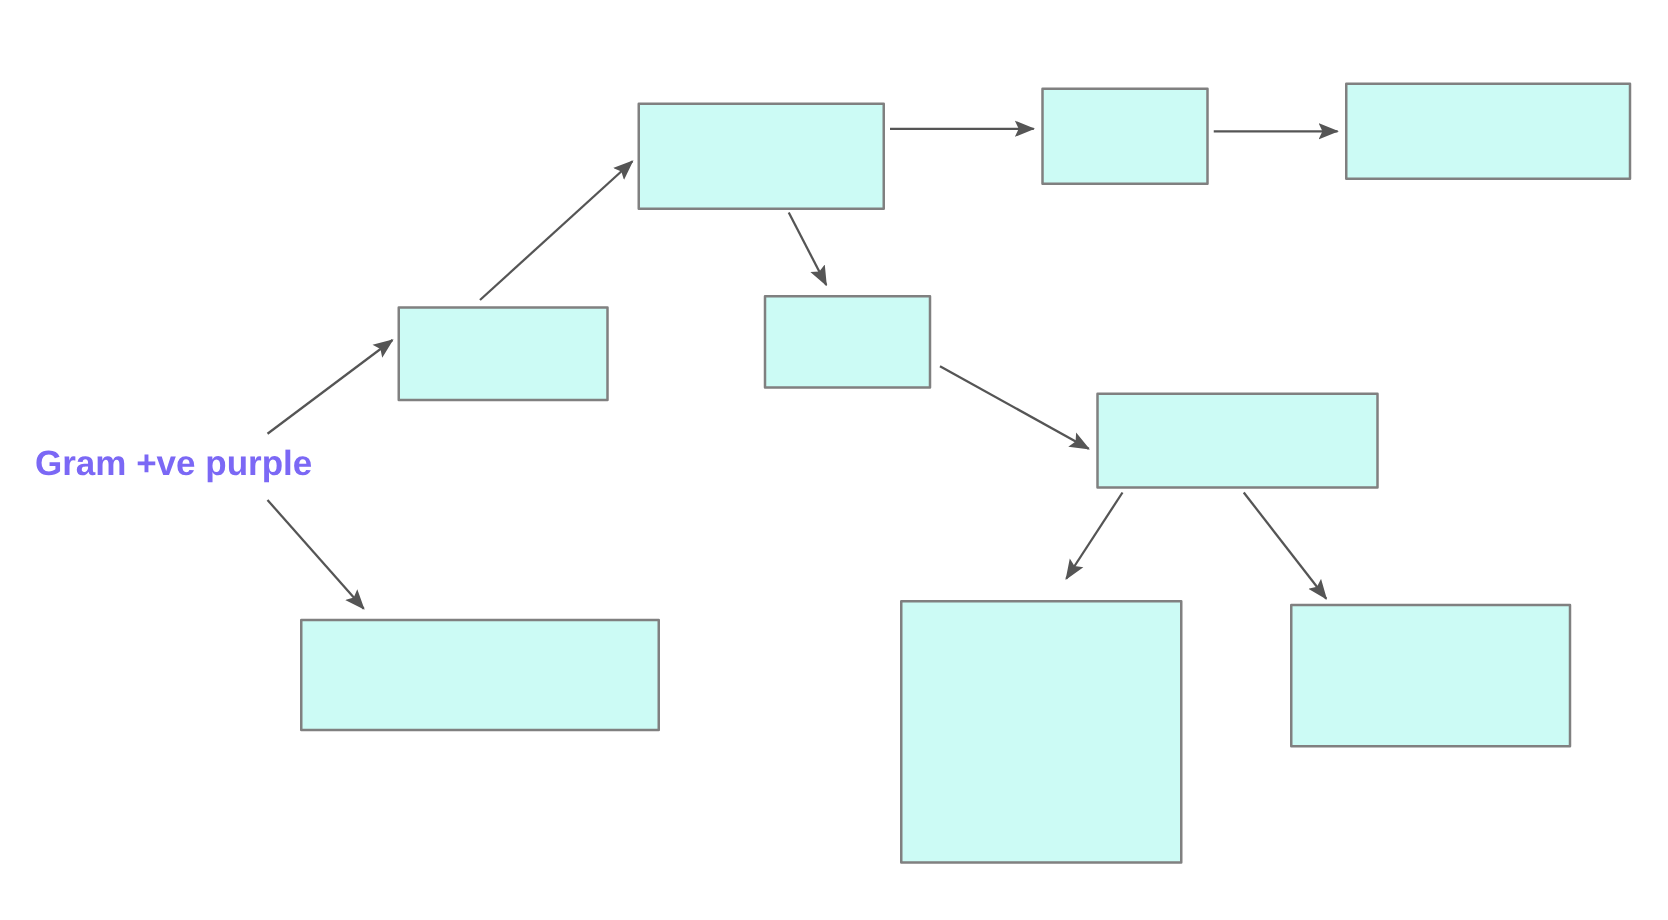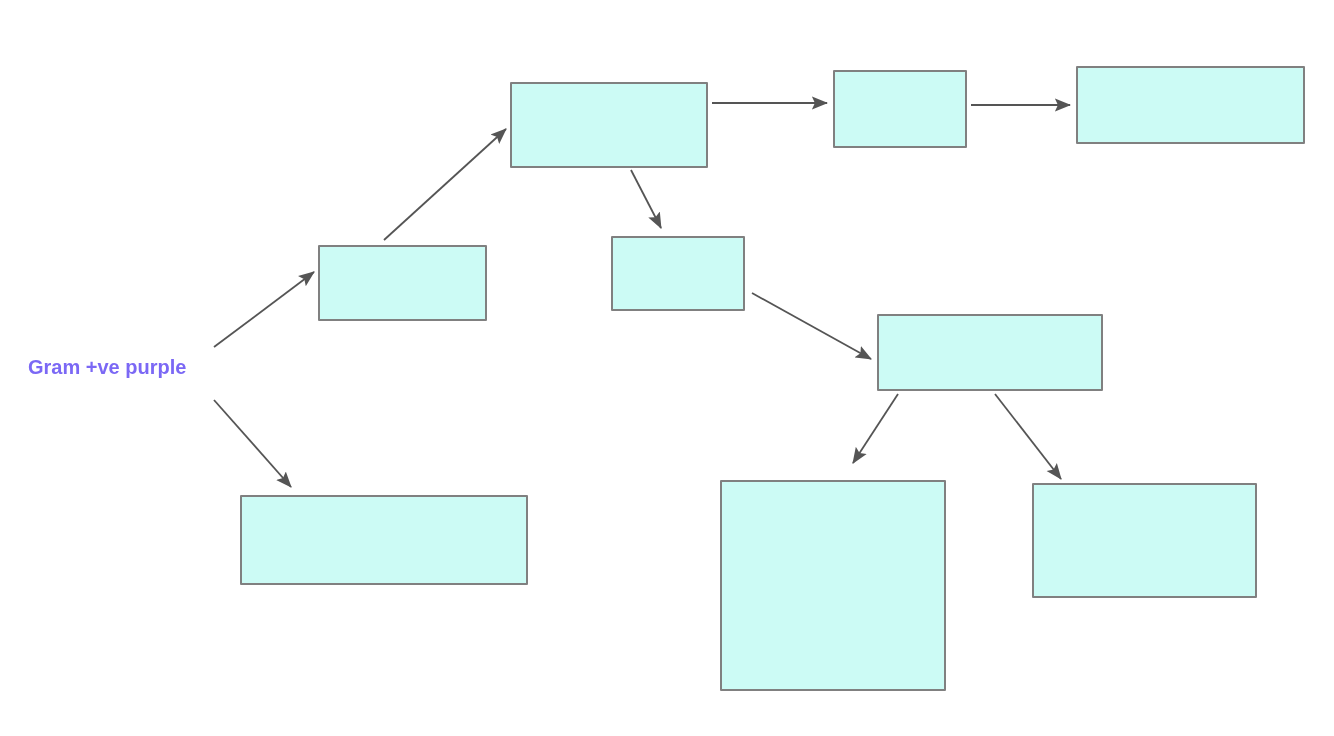--- a/index.html
+++ b/index.html
@@ -70,15 +70,15 @@
       <div class="node" style="left: 318px; top: 245px; width: 169px; height: 76px; background: rgb(204, 251, 245); border-color: rgb(128, 128, 128);"></div>
       <div class="node" style="left: 833px; top: 70px; width: 134px; height: 78px; background: rgb(204, 251, 245); border-color: rgb(128, 128, 128);"></div>
       <div class="node" style="left: 1076px; top: 66px; width: 229px; height: 78px; background: rgb(204, 251, 245); border-color: rgb(128, 128, 128);"></div>
       <div class="node" style="left: 611px; top: 236px; width: 134px; height: 75px; background: rgb(204, 251, 245); border-color: rgb(128, 128, 128);"></div>
       <div class="node" style="left: 877px; top: 314px; width: 226px; height: 77px; background: rgb(204, 251, 245); border-color: rgb(128, 128, 128);"></div>
       <div class="node" style="left: 720px; top: 480px; width: 226px; height: 211px; background: rgb(204, 251, 245); border-color: rgb(128, 128, 128);"></div>
       <div class="node" style="left: 1032px; top: 483px; width: 225px; height: 115px; background: rgb(204, 251, 245); border-color: rgb(128, 128, 128);"></div>
       <div class="node" style="left: 240px; top: 495px; width: 288px; height: 90px; background: rgb(204, 251, 245); border-color: rgb(128, 128, 128);"></div>
     </div>
 
-  <div class="root-label" style="left: 28px; top: 357px; color: rgb(123, 104, 245); font-size: 20px;">Gram +ve purple</div>
+  <div class="root-label" style="left: 28px; top: 357px; color: rgb(123, 104, 245); font-size: 28px;">Gram +ve purple</div>
 
 </div>
 
 </body></html>

